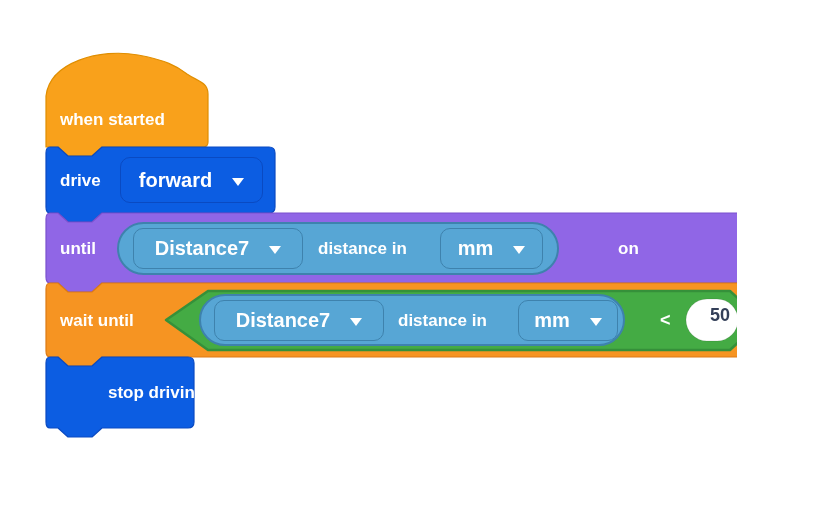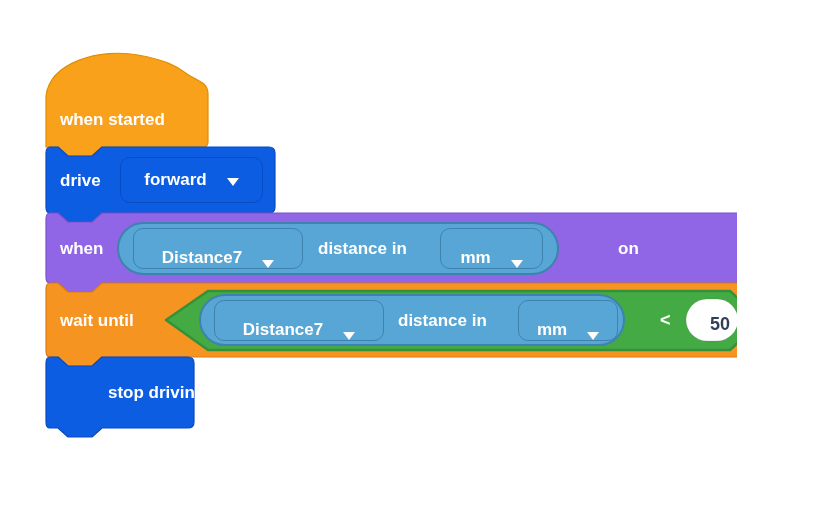--- a/index.html
+++ b/index.html
@@ -19,24 +19,24 @@
   .svg-operators  { fill:var(--operators-fill);  stroke:var(--operators-stroke);  stroke-width:2.5; stroke-linejoin:round; }
   .svg-input      { fill:var(--input-bg);        stroke:rgba(0,0,0,0.10);         stroke-width:1; }
 
   .lbl {
     position:absolute; color:var(--label-text); font-weight:700; font-size:17px;
     transform:translateY(-50%); white-space:nowrap; line-height:1;
   }
   .dd {
     position:absolute; box-sizing:border-box; border-radius:10px;
     display:flex; align-items:center; justify-content:center; gap:20px;
-    color:var(--label-text); font-weight:700; font-size:17px; white-space:nowrap;
+    color:var(--label-text); font-weight:700; font-size:20px; white-space:nowrap;
     cursor:pointer;
   }
-  .dd-sensing    { border:1.5px solid var(--sensing-stroke);align-items:flex-end; }
+  .dd-sensing    { border:1.5px solid var(--sensing-stroke); }
   .dd-drivetrain { border:1.5px solid var(--drivetrain-stroke); }
   .dd-looks      { border:1.5px solid var(--looks-stroke); }
   .caret {
     width:0; height:0; margin-top:3px;
     border-left:6.5px solid transparent; border-right:6.5px solid transparent;
     border-top:8px solid #ffffff;
   }
   .expand-arrow {
     position:absolute; width:0; height:0; transform:translateY(-50%);
     border-top:13px solid transparent; border-bottom:13px solid transparent;
@@ -81,21 +81,21 @@
   </svg>
 
   <div class="lbl" style="left:60px; top:119px;">when started</div>
 
   <div class="lbl" style="left:60px; top:180px;">drive</div>
   <div class="dd dd-drivetrain" style="left:120px; top:157px; width:143px; height:46px;">
     <span>forward</span>
     <span class="caret"></span>
   </div>
 
-  <div class="lbl" style="left:60px; top:248px;">when</div>
+  <div class="lbl" style="left:60px; top:248px;">until</div>
   <div class="dd dd-sensing" style="left:133px; top:228px; width:170px; height:41px;">
     <span>Distance7</span>
     <span class="caret"></span>
   </div>
   <div class="lbl" style="left:318px; top:248px;">distance in</div>
   <div class="dd dd-sensing" style="left:440px; top:228px; width:103px; height:41px;">
     <span>mm</span>
     <span class="caret"></span>
   </div>
   <div class="lbl" style="left:570px; top:248px;margin-left:48px;">on</div>
@@ -105,17 +105,17 @@
   <div class="dd dd-sensing" style="left:214px; top:300px; width:170px; height:41px;">
     <span>Distance7</span>
     <span class="caret"></span>
   </div>
   <div class="lbl" style="left:398px; top:320px;">distance in</div>
   <div class="dd dd-sensing" style="left:518px; top:300px; width:100px; height:41px;">
     <span>mm</span>
     <span class="caret"></span>
   </div>
   <div class="lbl op" style="left:660px; top:320px;">&lt;</div>
-  <div class="num" style="left:686px; top:324px; width:52px;padding-left:8px;">50</div>
+  <div class="num" style="left:686px; top:315px; width:52px;padding-left:8px;">50</div>
 
   <div class="lbl" style="left:60px; top:392px;margin-left:48px;">stop driving</div>
 
 </div>
 
 </body></html>

